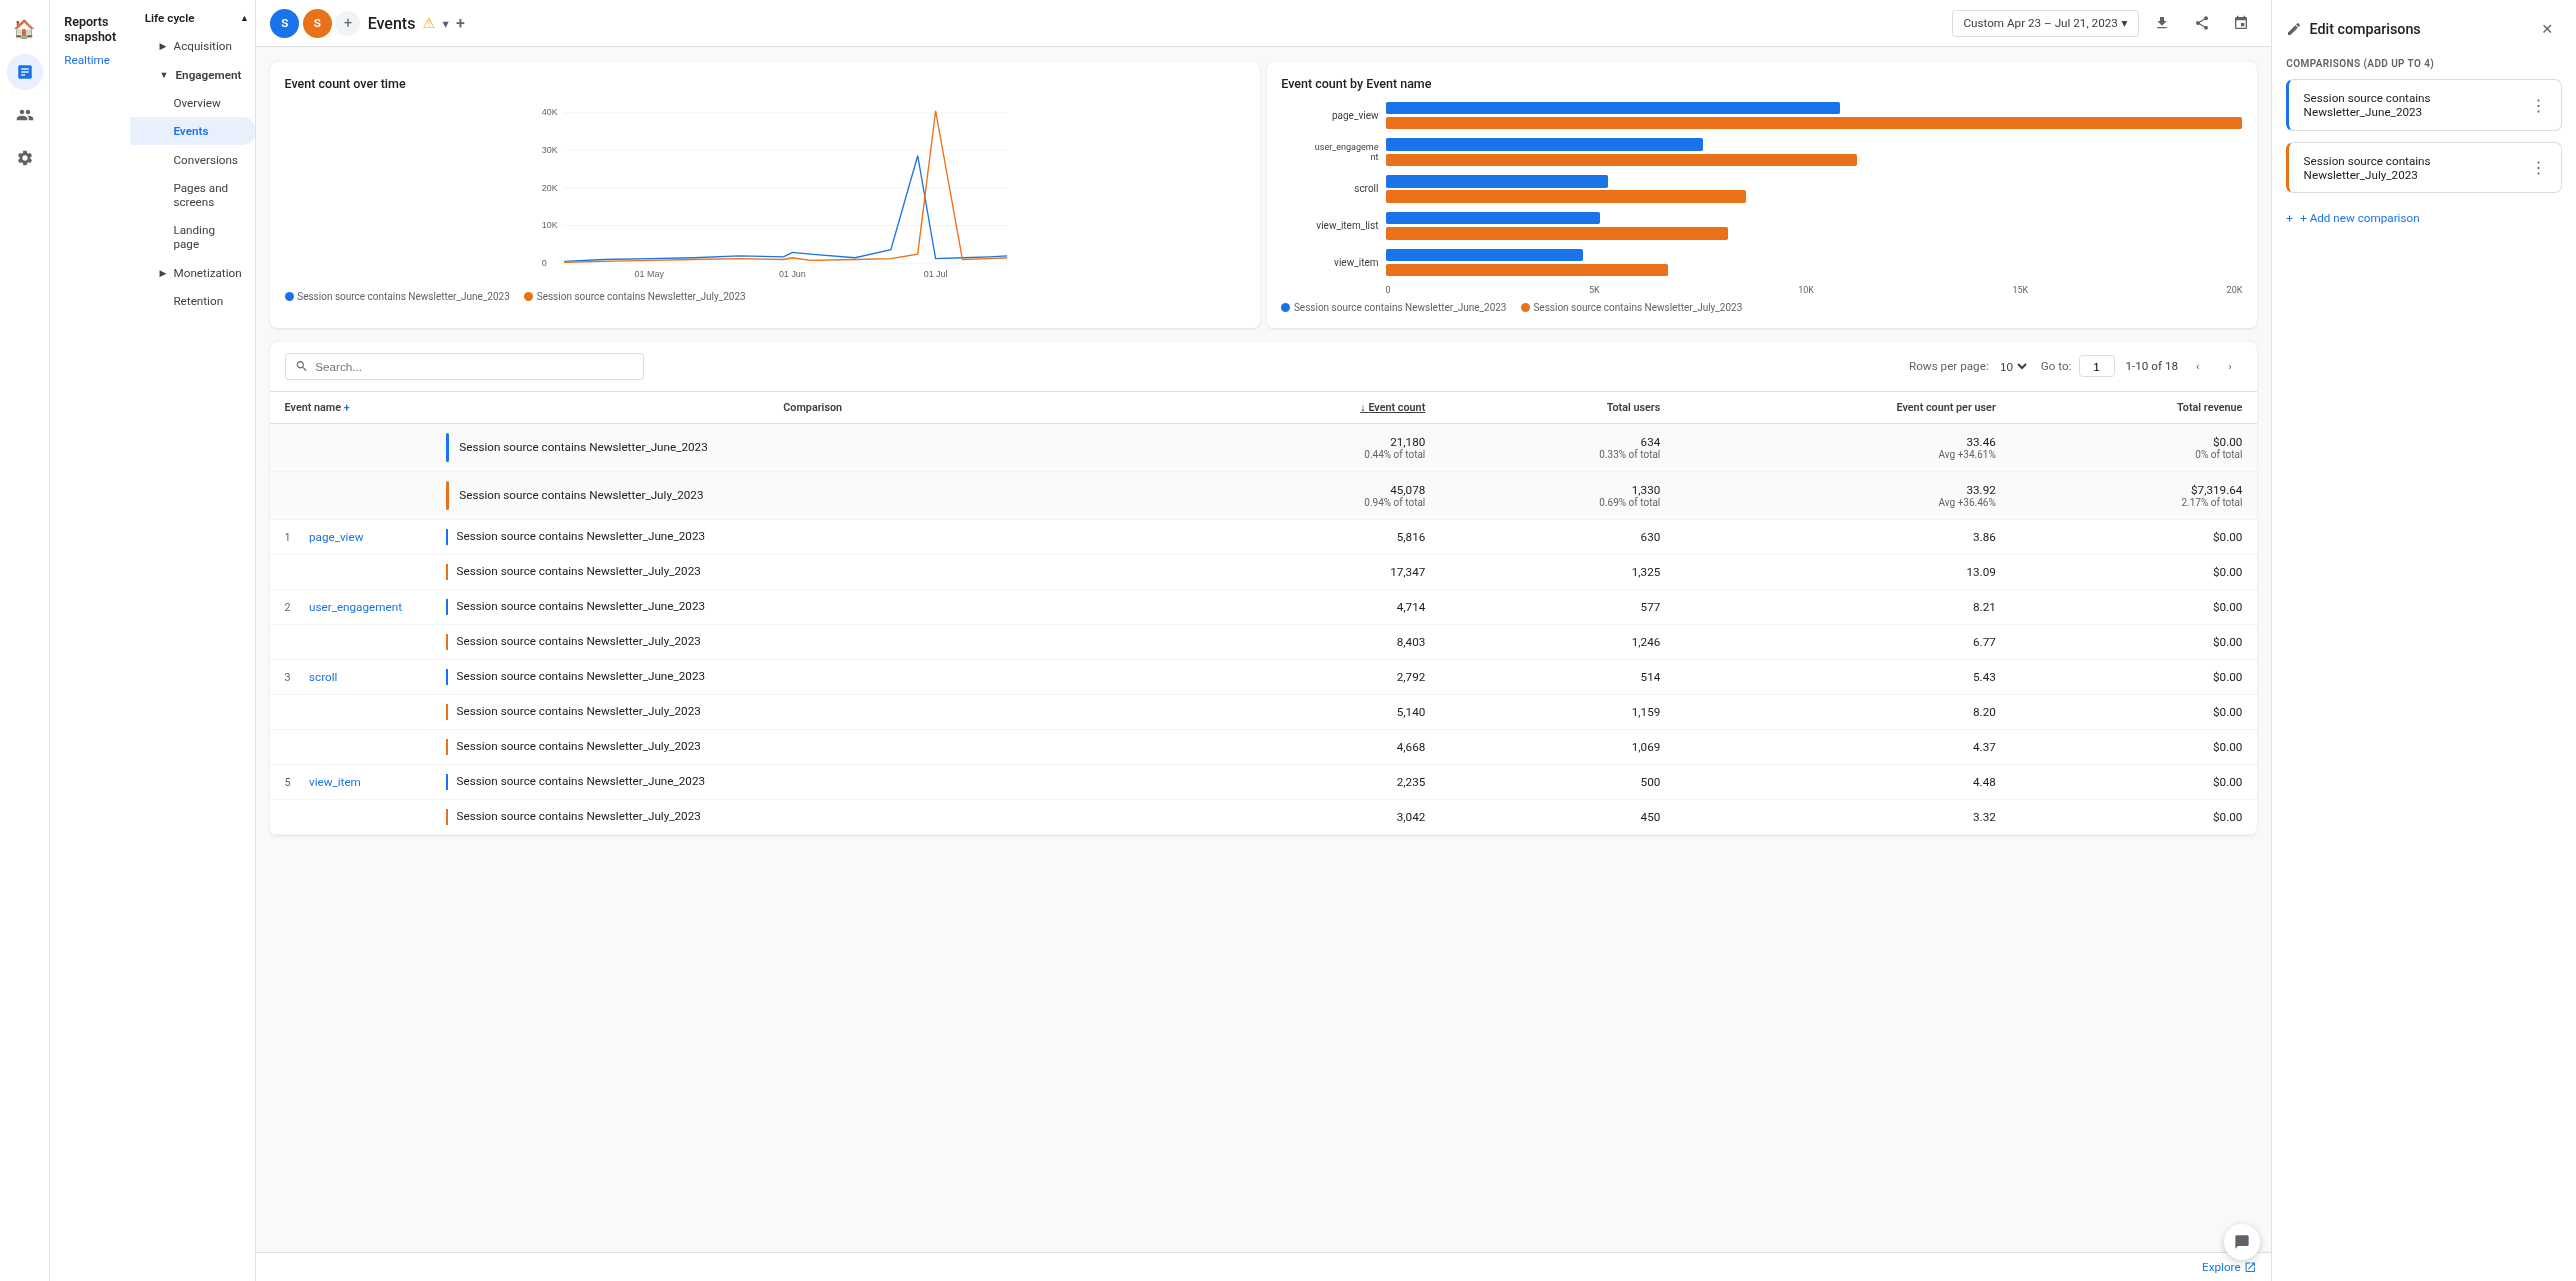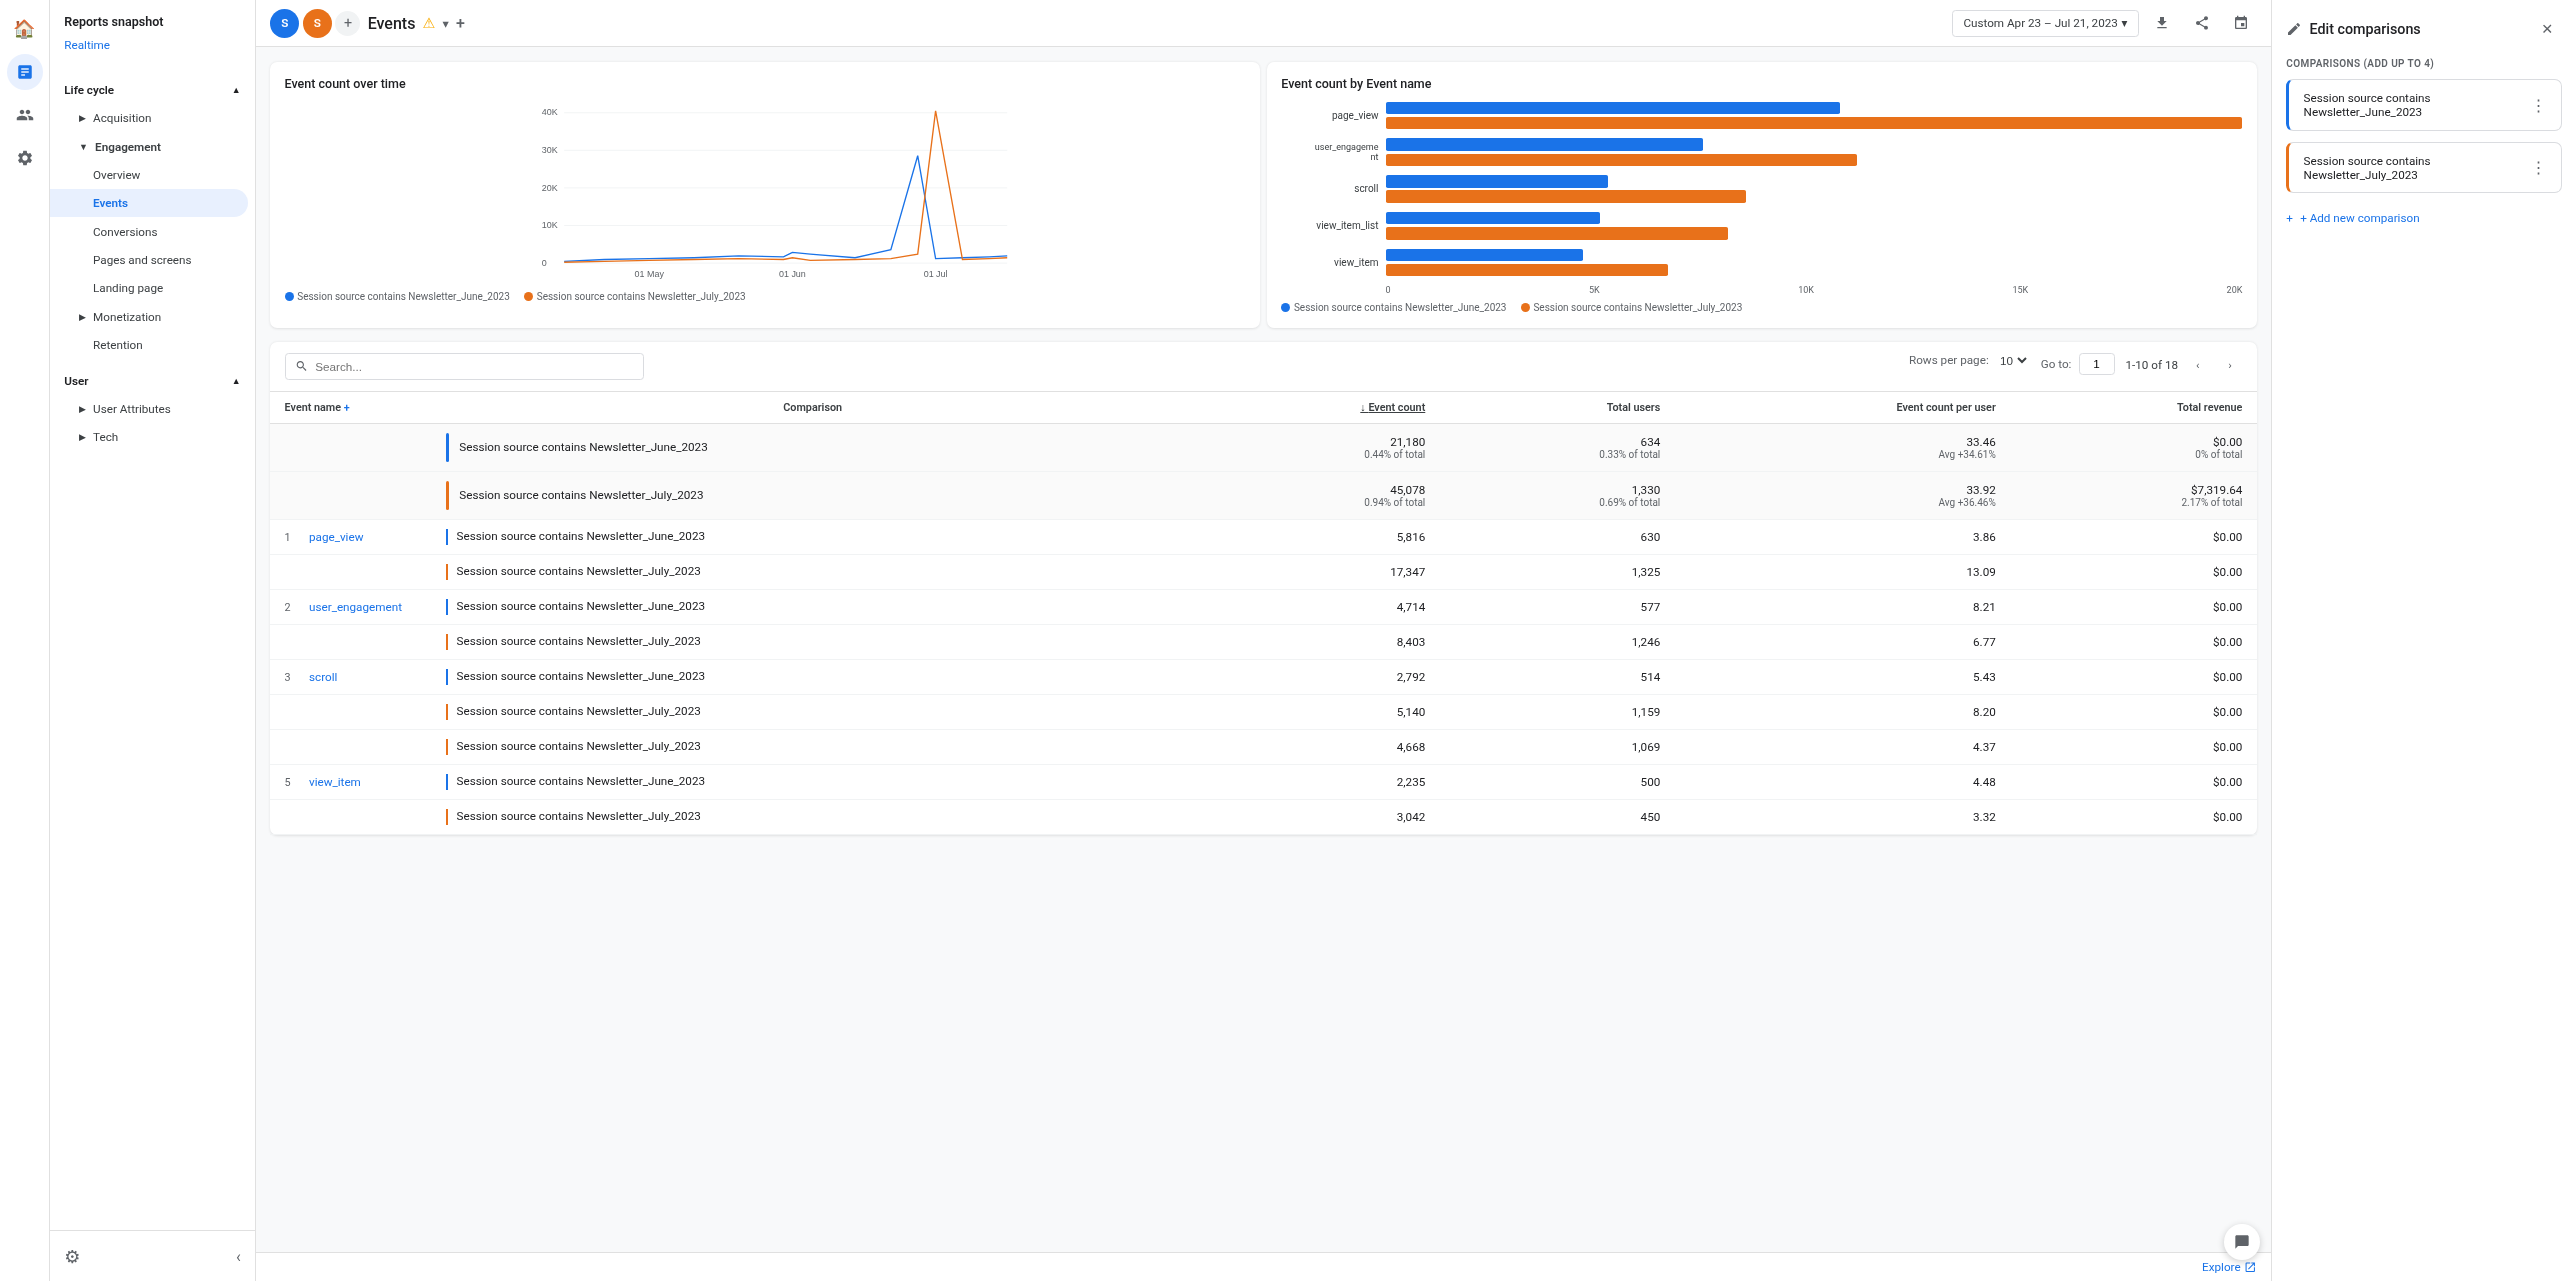--- a/index.html
+++ b/index.html
@@ -1,19 +1,19 @@
 <!DOCTYPE html>
 <html style="font-size:14.3px"><head>
   <meta charset="utf-8">
   <style>
     * { box-sizing: border-box; margin: 0; padding: 0; }
     body { font-family: 'Google Sans', Roboto, Arial, sans-serif; font-size: 11.7px; background: #f8f9fa; color: #202124; display: flex; height: 100vh; overflow: hidden; }
 
     
-    .left-nav { width: 206px; background: #fff; border-right: 0.9px solid #e0e0e0; display: flex; flex-direction: column; height: 100vh; overflow-y: auto; flex-shrink: 0; }
+    .left-nav { width: 206px; background: #fff; border-right: 0.9px solid #e0e0e0; display: flex; flex-direction: row; height: 100vh; overflow-y: auto; flex-shrink: 0; }
     .left-nav-icons { width: 50px; background: #fff; border-right: 0.9px solid #e0e0e0; display: flex; flex-direction: column; align-items: center; padding-top: 10.8px; gap: 7.2px; height: 100vh; flex-shrink: 0; }
     .nav-icon-btn { width: 36px; height: 36px; border-radius: 50%; display: flex; align-items: center; justify-content: center; cursor: pointer; color: #5f6368; font-size: 16px; }
     .nav-icon-btn.active { background: #e8f0fe; color: #1a73e8; }
 
     .nav-section { padding: 3.6px 0; }
     .nav-section-header { display: flex; align-items: center; justify-content: space-between; padding: 7.2px 14.3px; font-size: 11.7px; font-weight: 600; color: #202124; cursor: pointer; }
     .nav-item { display: flex; align-items: center; padding: 7.2px 14.3px 7.2px 29px; font-size: 11.7px; color: #3c4043; cursor: pointer; border-radius: 0 18px 18px 0; margin-right: 7.2px; }
     .nav-item.active { background: #e8f0fe; color: #1a73e8; font-weight: 600; }
     .nav-item-sub { padding-left: 43px; }
     .nav-collapse-icon { font-size: 9px; }
@@ -49,21 +49,21 @@
     .legend-dot { width: 9px; height: 9px; border-radius: 50%; }
     .bar-row { display: flex; align-items: center; margin-bottom: 9px; gap: 7.2px; }
     .bar-label { width: 90px; font-size: 10px; color: #3c4043; text-align: right; flex-shrink: 0; }
     .bar-track { flex: 1; display: flex; flex-direction: column; gap: 2.7px; }
     .bar { height: 12.5px; border-radius: 1.8px; }
     .bar.blue { background: #1a73e8; }
     .bar.orange { background: #e8711a; }
 
     
     .table-section { background: #fff; border-radius: 7.2px; box-shadow: 0 0.9px 2.7px rgba(0,0,0,0.1); }
-    .table-controls { display: flex; align-items: flex-start; padding: 10.8px 14.3px; gap: 10.8px; border-bottom: 0.9px solid #e0e0e0; }
+    .table-controls { display: flex; align-items: center; padding: 10.8px 14.3px; gap: 10.8px; border-bottom: 0.9px solid #e0e0e0; }
     .search-box { display: flex; align-items: center; gap: 7.2px; border: 0.9px solid #dadce0; border-radius: 3.6px; padding: 5.4px 9px; flex: 1; max-width: 359px; }
     .search-box input { border: none; outline: none; font-size: 11.7px; color: #202124; background: transparent; width: 100%; }
     .table-spacer { flex: 1; }
     .rows-per-page { display: flex; align-items: center; gap: 7.2px; font-size: 11.7px; color: #5f6368; }
     .rows-select { border: none; outline: none; font-size: 11.7px; color: #3c4043; background: transparent; cursor: pointer; }
     .pagination { display: flex; align-items: center; gap: 7.2px; font-size: 11.7px; color: #3c4043; }
     .pagination-btn { width: 25px; height: 25px; display: flex; align-items: center; justify-content: center; cursor: pointer; border-radius: 50%; color: #5f6368; }
     .goto-label { color: #5f6368; }
     .goto-input { width: 36px; border: 0.9px solid #dadce0; border-radius: 3.6px; padding: 3.6px; text-align: center; font-size: 11.7px; }
 

